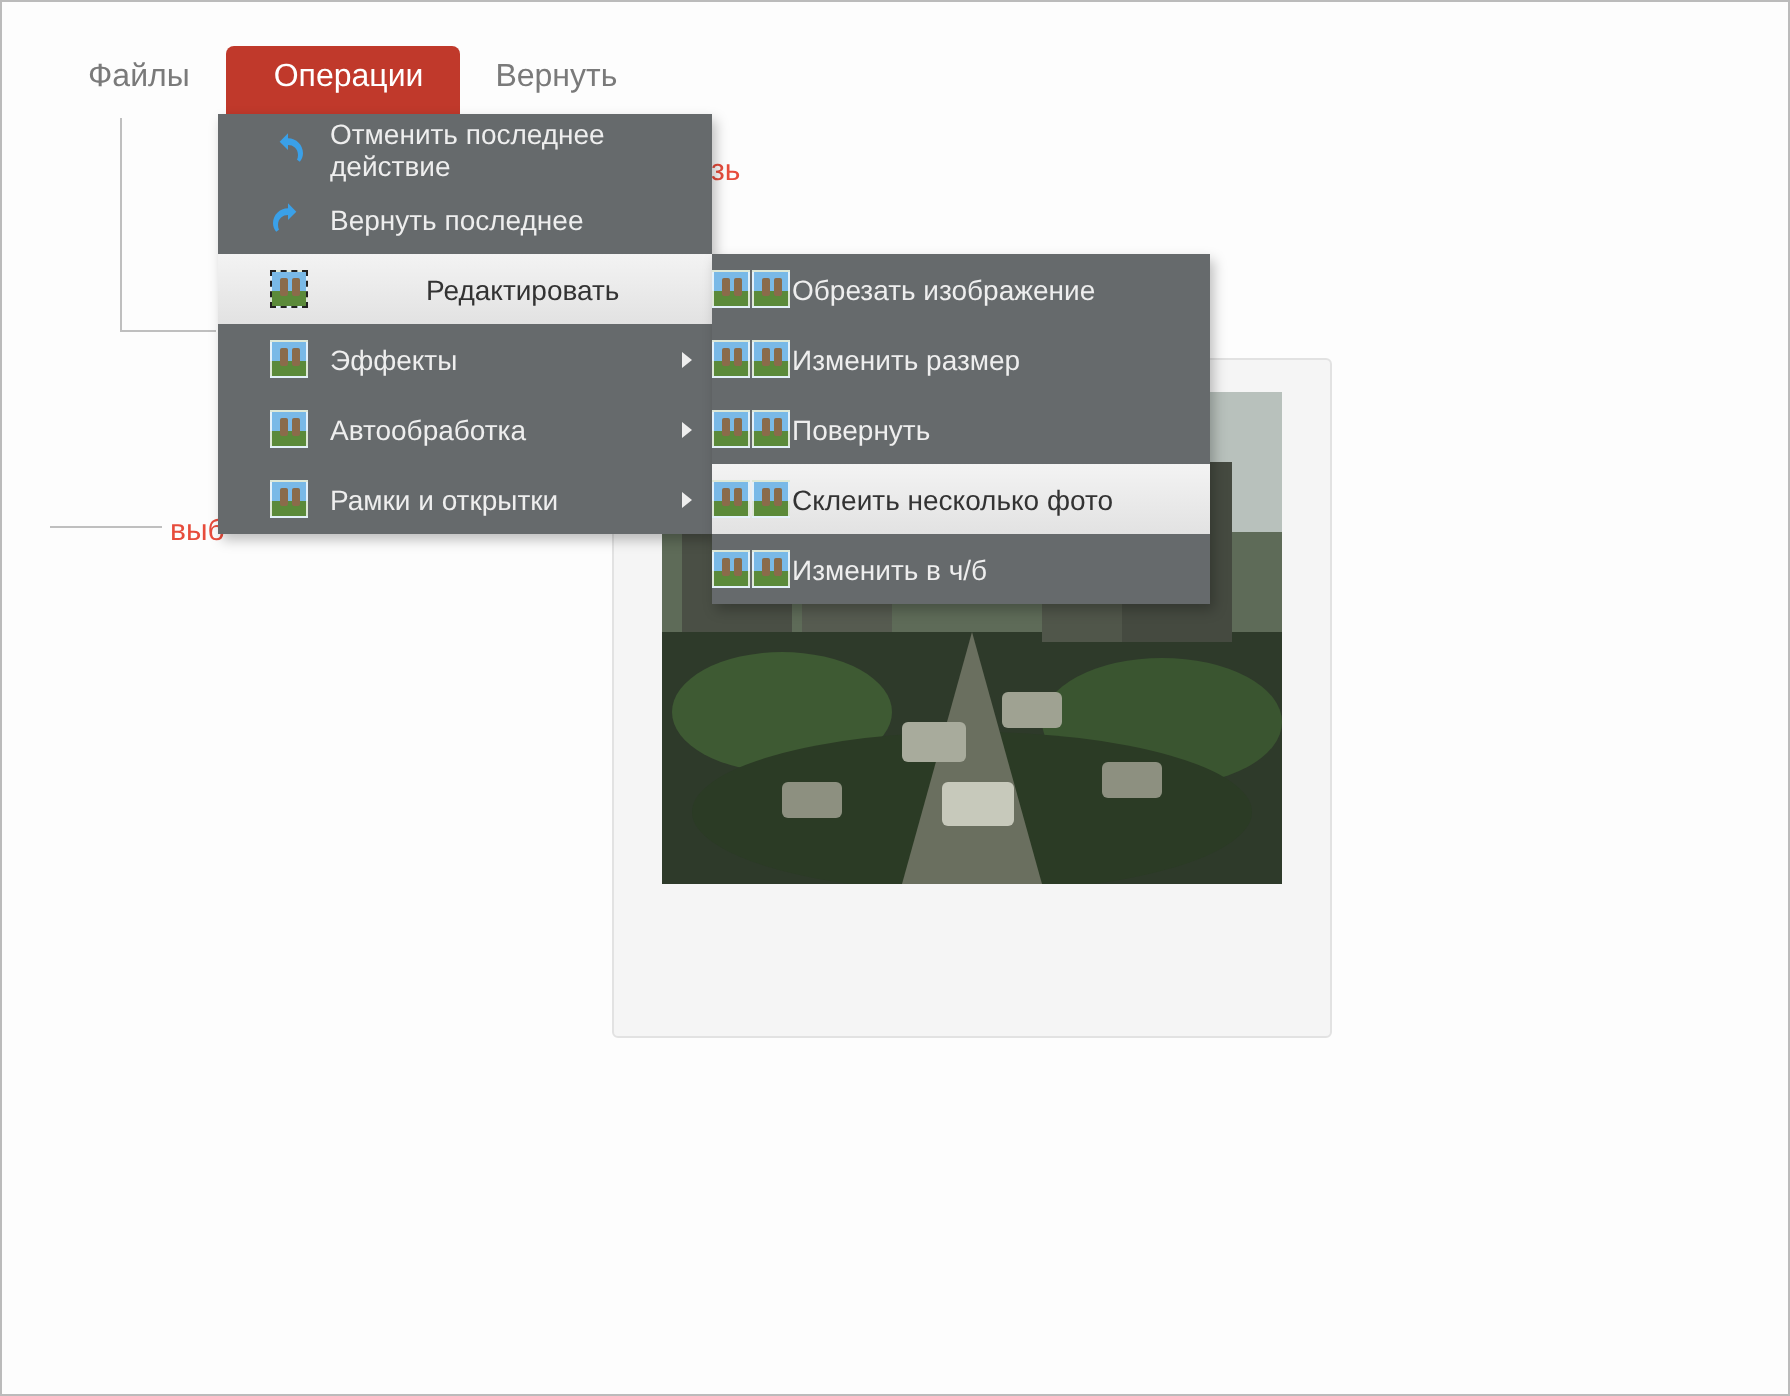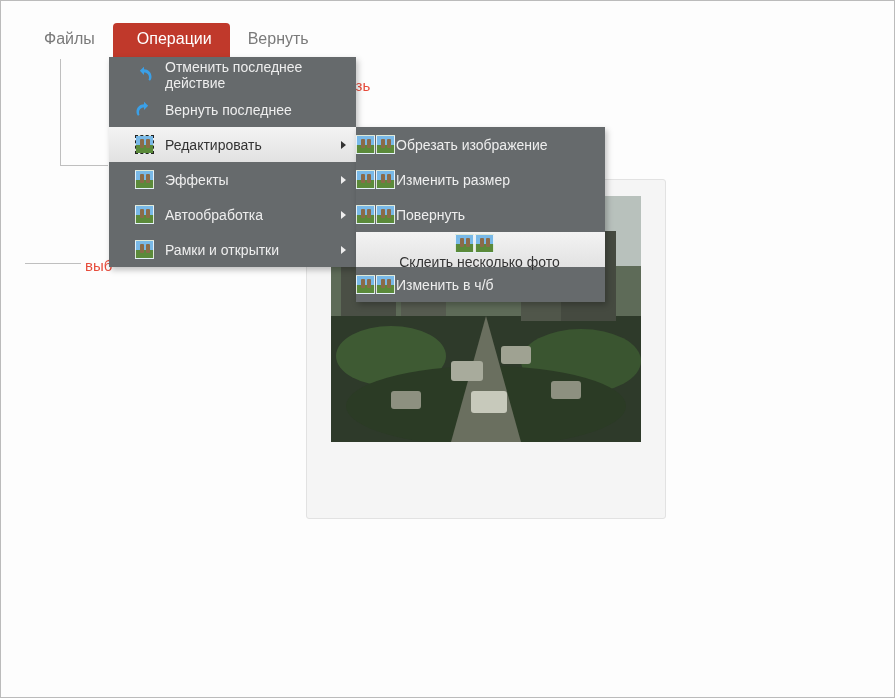--- a/index.html
+++ b/index.html
@@ -51,20 +51,21 @@
     display: flex;
     align-items: center;
     height: 35px;
     padding: 0 10px 0 24px;
     cursor: pointer;
   }
   .menu .item:hover,
   .menu .item.hover {
     background: linear-gradient(#f3f3f3, #e2e2e2);
     color: #333;
+    gap: 48px;
   }
   .menu .icon,
   .submenu .icon {
     width: 22px;
     height: 22px;
     margin-right: 10px;
     display: inline-flex;
     align-items: center;
     justify-content: center;
     flex-shrink: 0;
@@ -89,21 +90,20 @@
   .submenu .item {
     display: flex;
     align-items: center;
     height: 35px;
     padding: 0 10px 0 8px;
     cursor: pointer;
   }
   .submenu .item.hover {
     background: linear-gradient(#f3f3f3, #e2e2e2);
     color: #333;
-    flex-direction: column;
   }
   .pair-icon {
     display: inline-flex;
     gap: 1px;
   }
   .thumb {
     width: 19px;
     height: 19px;
     border: 1px solid rgba(255,255,255,.8);
     background:

